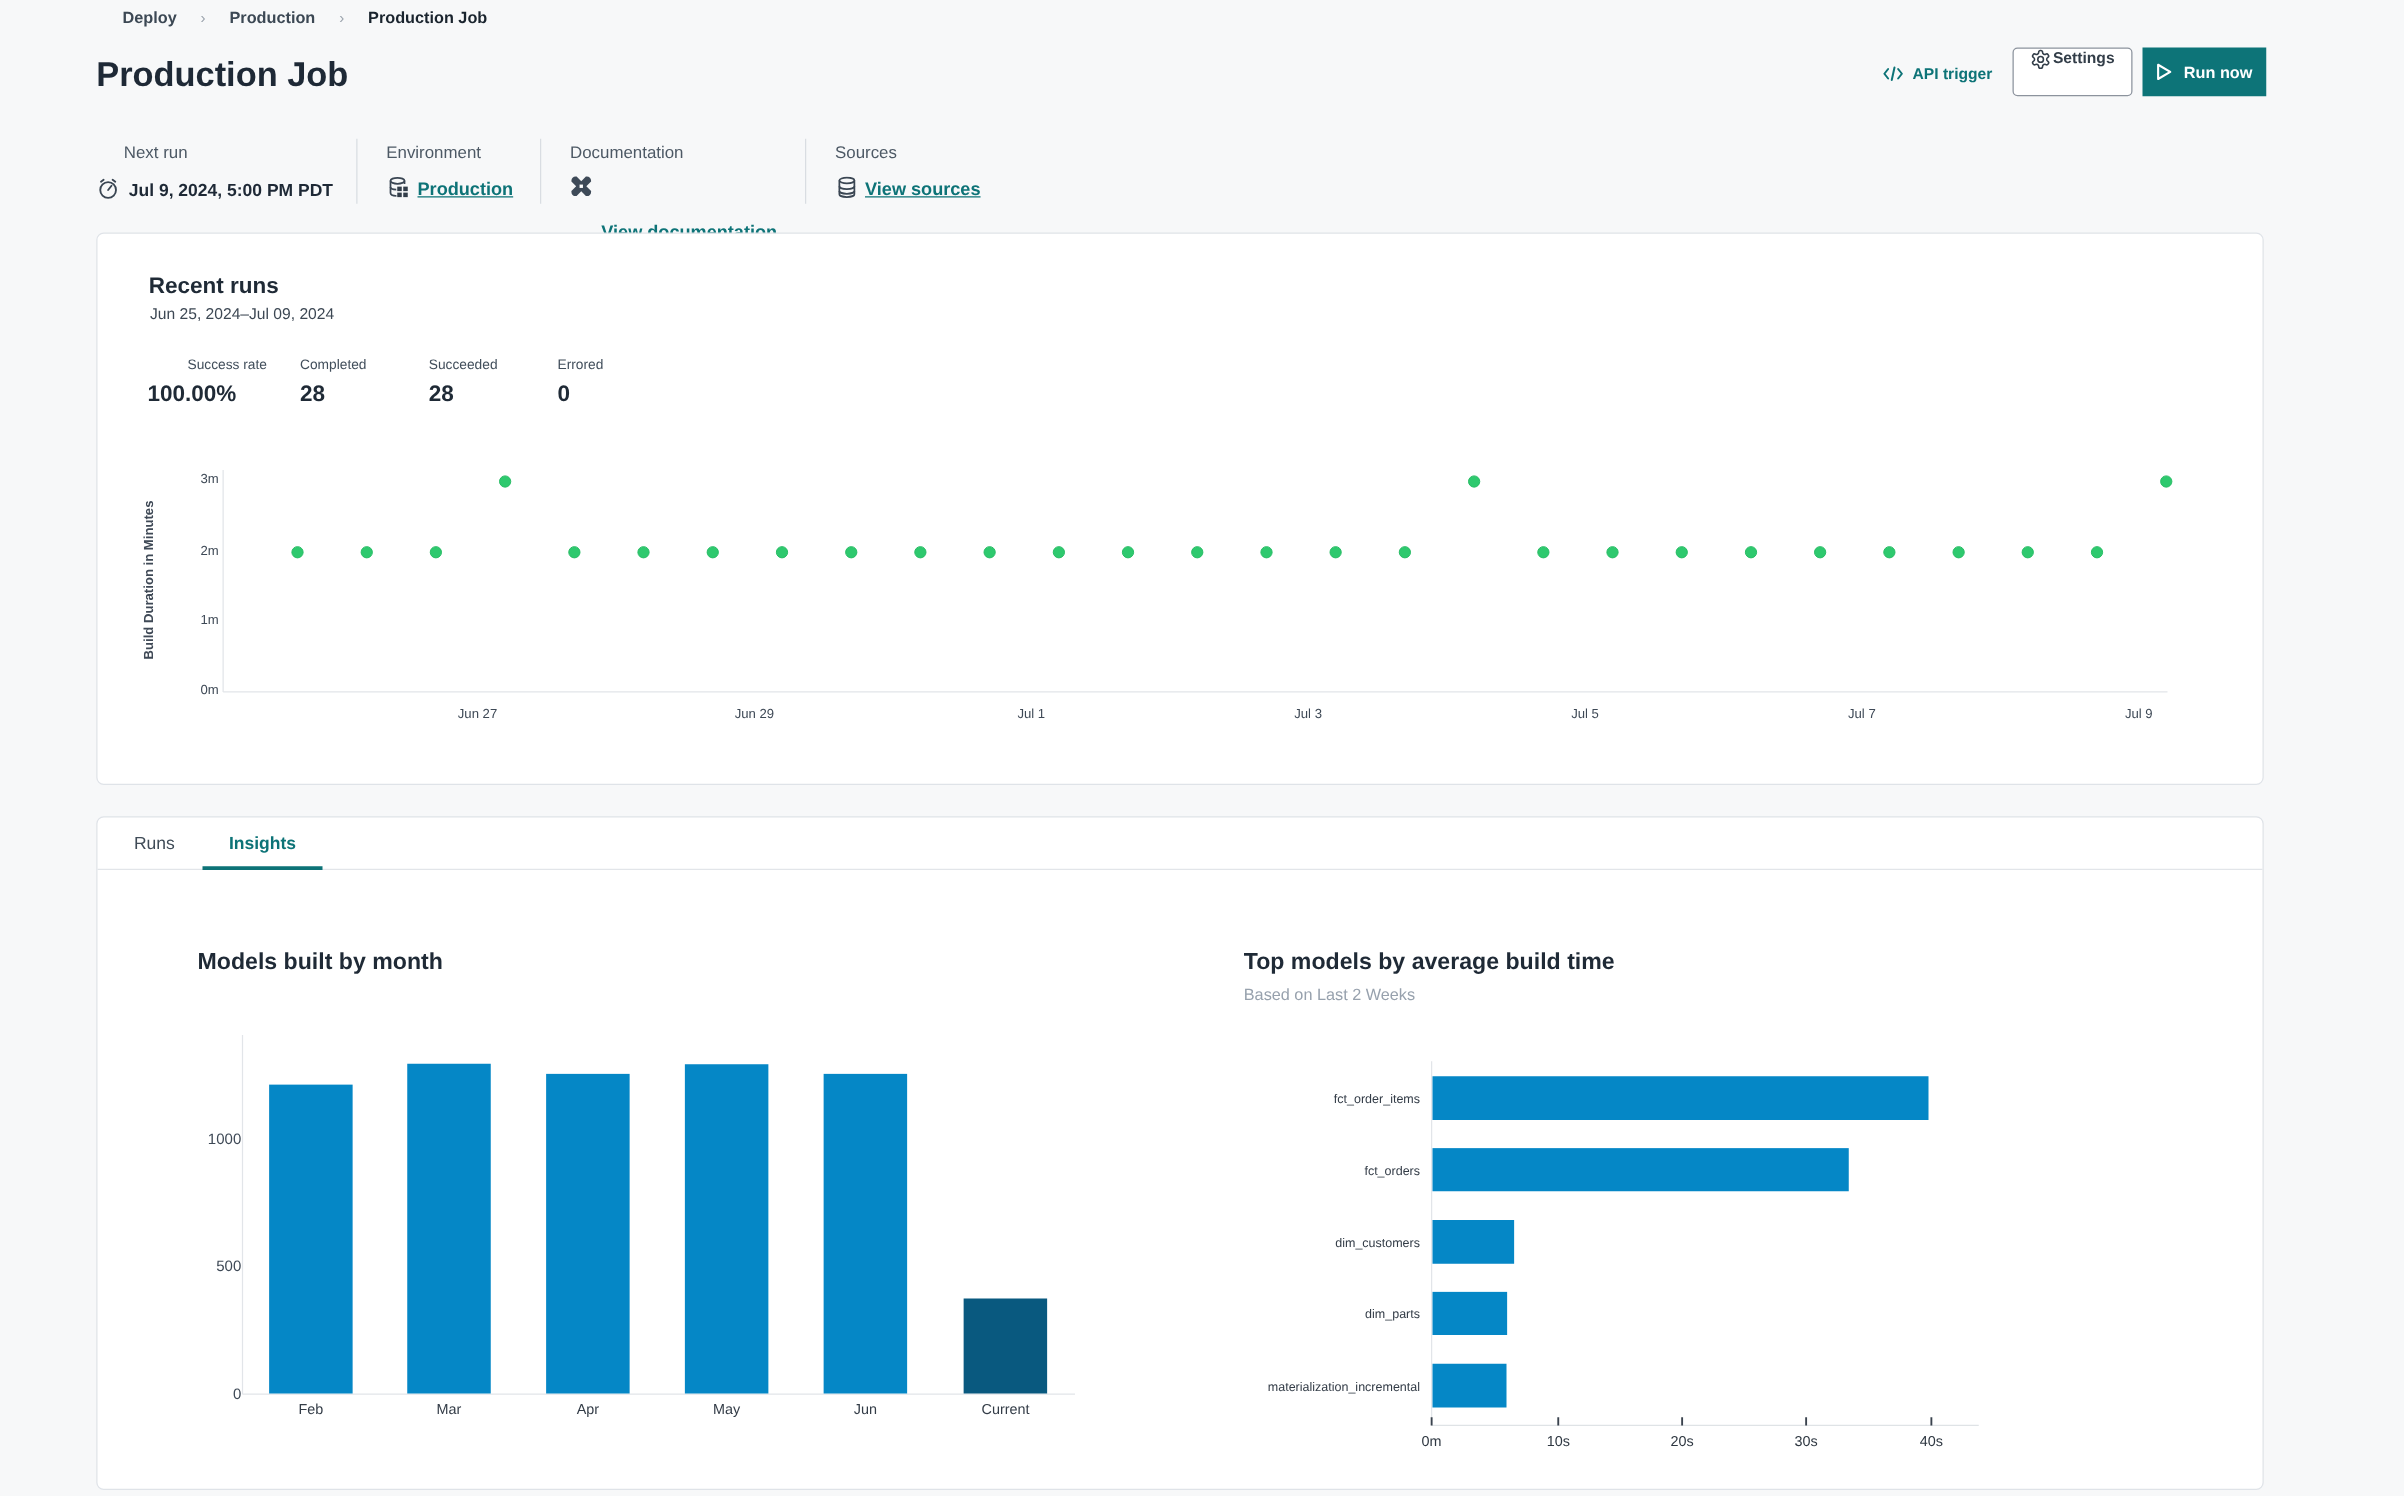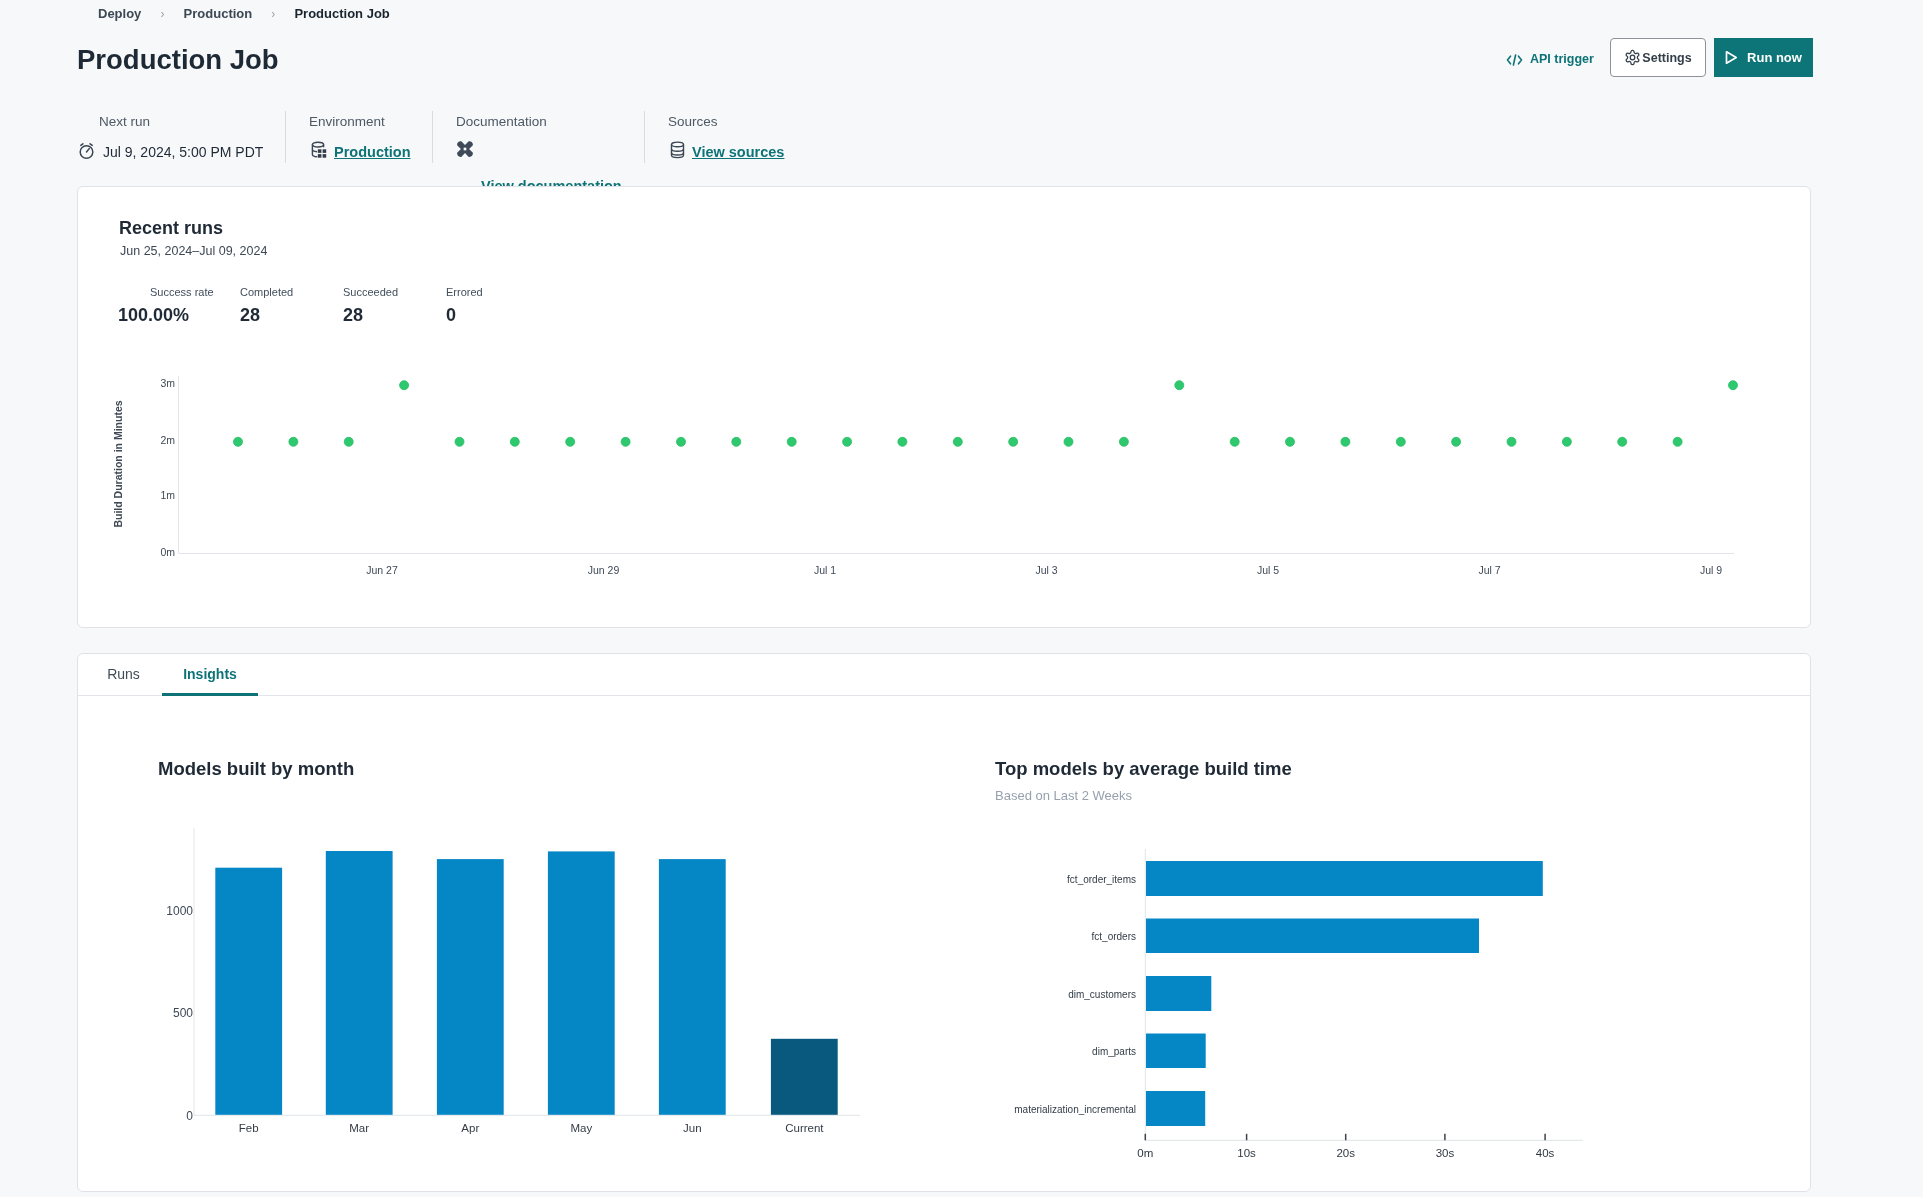--- a/index.html
+++ b/index.html
@@ -25,21 +25,21 @@
 
   <div class="abs" style="left:77px; top:44px; font-size:27.5px; font-weight:bold; color:#1e2936;">Production Job</div>
 
   <div class="abs" style="left:1506px; top:50px;">
     <svg width="17" height="14" viewBox="0 0 17 14" style="vertical-align:middle;">
       <path d="M4.5 3.2 L1.5 7 L4.5 10.8 M12.5 3.2 L15.5 7 L12.5 10.8 M9.6 2 L7.4 12" fill="none" stroke="#0d7377" stroke-width="1.6" stroke-linecap="round" stroke-linejoin="round"></path>
     </svg>
   </div>
   <div class="abs teal" style="left:1530px; top:52px; font-size:12.5px; font-weight:bold;">API trigger</div>
 
-  <div class="abs" style="left:1610px; top:38px; width:96px; height:39px; background:#fff; border:1px solid #8c939d; border-radius:4px; display:flex; align-items:center; justify-content:center; gap:1px;">
+  <div class="abs" style="left:1610px; top:38px; width:96px; height:39px; background:#fff; border:1px solid #8c939d; border-radius:4px; display:flex; align-items:flex-start; justify-content:center; gap:1px;">
     <svg width="17" height="17" viewBox="0 0 24 24">
       <path d="M12.22 2h-.44a2 2 0 0 0-2 2v.18a2 2 0 0 1-1 1.73l-.43.25a2 2 0 0 1-2 0l-.15-.08a2 2 0 0 0-2.73.73l-.22.38a2 2 0 0 0 .73 2.73l.15.1a2 2 0 0 1 1 1.72v.51a2 2 0 0 1-1 1.74l-.15.09a2 2 0 0 0-.73 2.73l.22.38a2 2 0 0 0 2.73.73l.15-.08a2 2 0 0 1 2 0l.43.25a2 2 0 0 1 1 1.73V20a2 2 0 0 0 2 2h.44a2 2 0 0 0 2-2v-.18a2 2 0 0 1 1-1.73l.43-.25a2 2 0 0 1 2 0l.15.08a2 2 0 0 0 2.73-.73l.22-.39a2 2 0 0 0-.73-2.73l-.15-.08a2 2 0 0 1-1-1.74v-.5a2 2 0 0 1 1-1.74l.15-.09a2 2 0 0 0 .73-2.73l-.22-.38a2 2 0 0 0-2.73-.73l-.15.08a2 2 0 0 1-2 0l-.43-.25a2 2 0 0 1-1-1.73V4a2 2 0 0 0-2-2z" fill="none" stroke="#333e49" stroke-width="1.8"></path>
       <circle cx="12" cy="12" r="3.2" fill="none" stroke="#333e49" stroke-width="1.8"></circle>
     </svg>
     <span style="font-size:12.5px; font-weight:bold; color:#333e49;">Settings</span>
   </div>
 
   <div class="abs" style="left:1714px; top:38px; width:99px; height:39px; background:#0d7478; border-radius:0; display:flex; align-items:center; justify-content:center; gap:9px;">
     <svg width="13" height="15" viewBox="0 0 13 15">
       <path d="M1.5 1.8 L11.2 7.5 L1.5 13.2 Z" fill="none" stroke="#fff" stroke-width="1.7" stroke-linejoin="round"></path>
@@ -56,21 +56,21 @@
   <div class="abs" style="left:432px; top:111px; width:1px; height:52px; background:#d9dde2;"></div>
   <div class="abs" style="left:644px; top:111px; width:1px; height:52px; background:#d9dde2;"></div>
 
   <div class="abs" style="left:78px; top:142px;">
     <svg width="17" height="18" viewBox="0 0 17 18">
       <circle cx="8.5" cy="10" r="6.3" fill="none" stroke="#3a4653" stroke-width="1.5"></circle>
       <path d="M8.5 10 L11.2 6.6" fill="none" stroke="#3a4653" stroke-width="1.5" stroke-linecap="round"></path>
       <path d="M2.8 3.4 L4.9 1.8 M14.2 3.4 L12.1 1.8" fill="none" stroke="#3a4653" stroke-width="1.5" stroke-linecap="round"></path>
     </svg>
   </div>
-  <div class="abs" style="left:103px; top:144px; font-size:14px; font-weight:normal; color:#1e2936;">Jul 9, 2024, 5:00 PM PDT</div>
+  <div class="abs" style="left:103px; top:144px; font-size:14px; font-weight:bold; color:#1e2936;">Jul 9, 2024, 5:00 PM PDT</div>
 
   <div class="abs" style="left:311px; top:141px;">
     <svg width="16" height="18" viewBox="0 0 16 18">
       <ellipse cx="7" cy="3.6" rx="5.6" ry="2.4" fill="none" stroke="#3a4653" stroke-width="1.4"></ellipse>
       <path d="M1.4 3.6 L1.4 13.4 C1.4 14.6 3.5 15.6 6.2 15.8 M12.6 3.6 L12.6 6.2" fill="none" stroke="#3a4653" stroke-width="1.4"></path>
       <path d="M1.4 8.5 C1.4 9.6 3.4 10.5 6 10.7" fill="none" stroke="#3a4653" stroke-width="1.4"></path>
       <rect x="6.8" y="8.3" width="3.6" height="3.6" fill="#323d49"></rect>
       <rect x="11.6" y="8.3" width="3.6" height="3.6" fill="#323d49"></rect>
       <rect x="6.8" y="13.1" width="3.6" height="3.6" fill="#323d49"></rect>
       <rect x="11.6" y="13.1" width="3.6" height="3.6" fill="#323d49"></rect>

